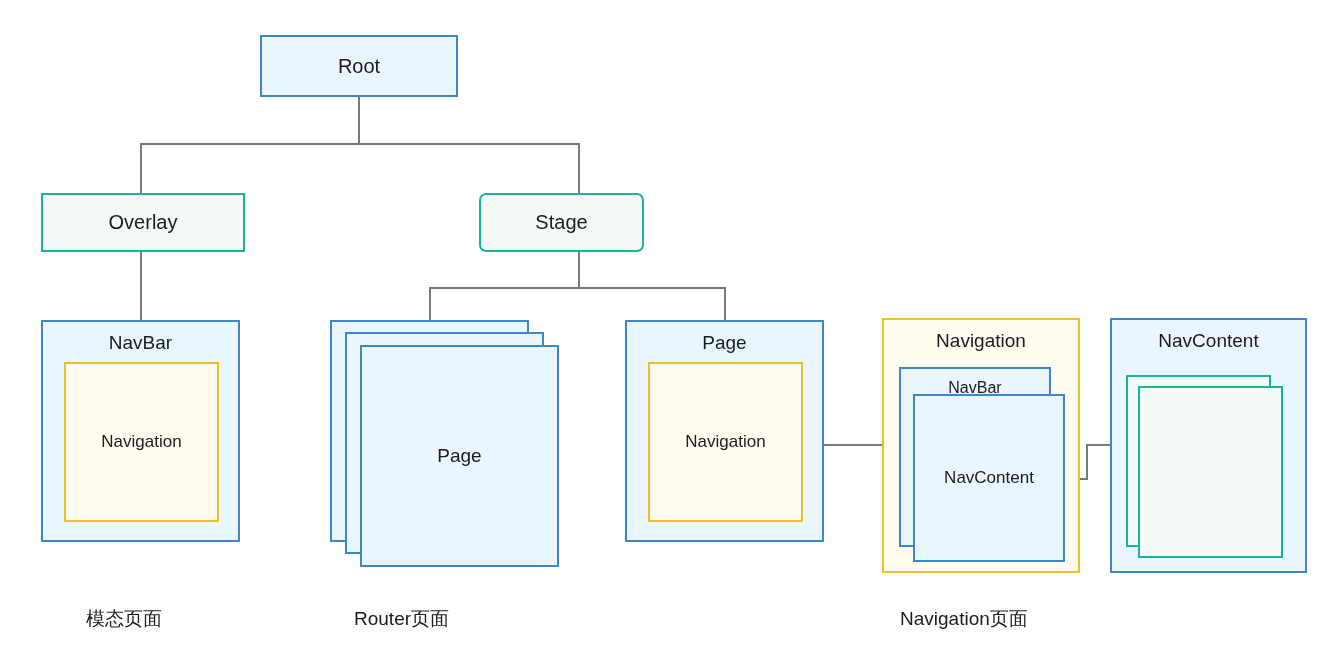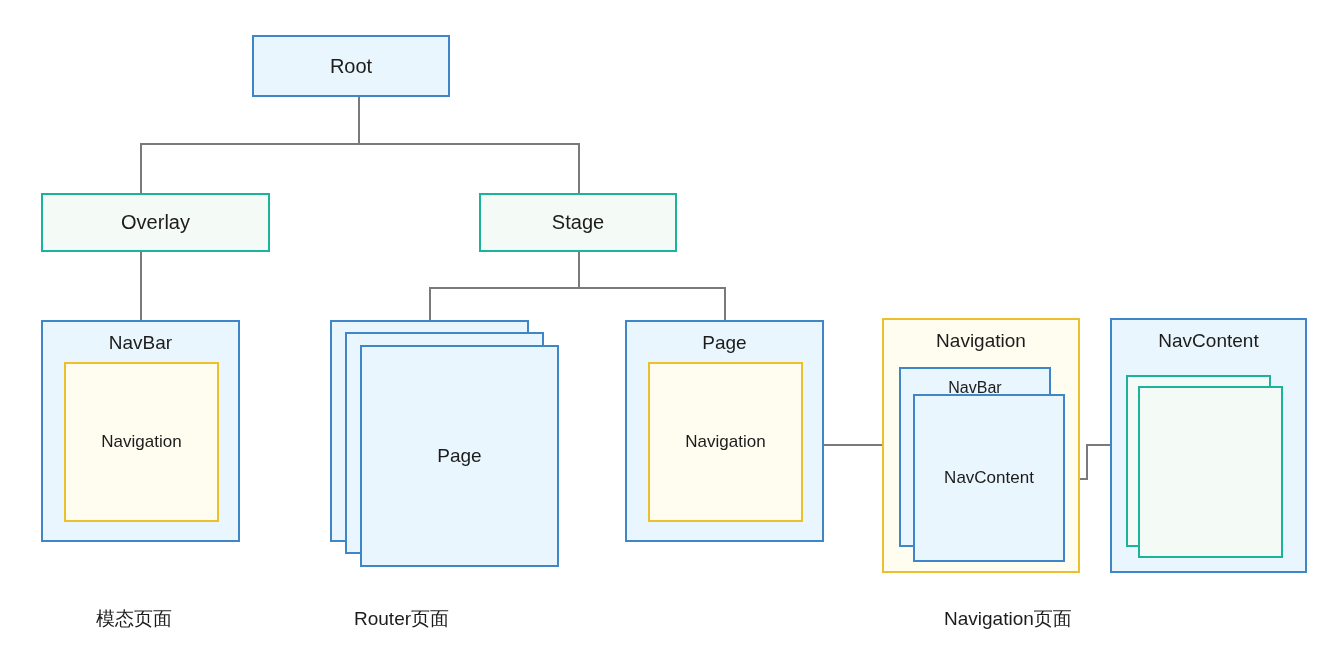--- a/index.html
+++ b/index.html
@@ -84,29 +84,29 @@
   <div class="line h" style="left:429px; top:287px; width:296px;"></div>
   <div class="line v" style="left:429px; top:287px; height:33px;"></div>
   <div class="line v" style="left:724px; top:287px; height:33px;"></div>
 
   <div class="line h" style="left:822px; top:444px; width:60px;"></div>
 
   <div class="line h" style="left:1064px; top:478px; width:24px;"></div>
   <div class="line v" style="left:1086px; top:445px; height:35px;"></div>
   <div class="line h" style="left:1086px; top:444px; width:24px;"></div>
 
-  <div class="box blue center-label t20" style="left:252px; top:35px; width:198px; height:62px;">
+  <div class="box blue center-label t20" style="left:260px; top:35px; width:198px; height:62px;">
     <span class="lbl">Root</span>
   </div>
 
-  <div class="box green center-label t20" style="left:41px; top:193px; width:229px; height:59px;">
+  <div class="box green center-label t20" style="left:41px; top:193px; width:204px; height:59px;">
     <span class="lbl">Overlay</span>
   </div>
 
-  <div class="box green center-label t20" style="left:479px; top:193px; width:198px; height:59px;">
+  <div class="box green center-label t20" style="left:479px; top:193px; width:165px; height:59px;border-radius:7px;">
     <span class="lbl">Stage</span>
   </div>
 
   <div class="box blue top-label t19" style="left:41px; top:320px; width:199px; height:222px;">
     <span class="lbl">NavBar</span>
   </div>
   <div class="box yellow center-label t17" style="left:64px; top:362px; width:155px; height:160px;">
     <span class="lbl">Navigation</span>
   </div>
 
@@ -132,18 +132,18 @@
   <div class="box blue center-label t17" style="left:913px; top:394px; width:152px; height:168px;">
     <span class="lbl">NavContent</span>
   </div>
 
   <div class="box blue top-label t19" style="left:1110px; top:318px; width:197px; height:255px;">
     <span class="lbl">NavContent</span>
   </div>
   <div class="box green" style="left:1126px; top:375px; width:145px; height:172px;"></div>
   <div class="box green" style="left:1138px; top:386px; width:145px; height:172px;"></div>
 
-  <div class="caption" style="left:96px; top:606px;">模态页面</div>
+  <div class="caption" style="left:86px; top:606px;">模态页面</div>
   <div class="caption" style="left:354px; top:606px;">Router页面</div>
-  <div class="caption" style="left:944px; top:606px;">Navigation页面</div>
+  <div class="caption" style="left:900px; top:606px;">Navigation页面</div>
 
 
 </div>
 
 </body></html>

